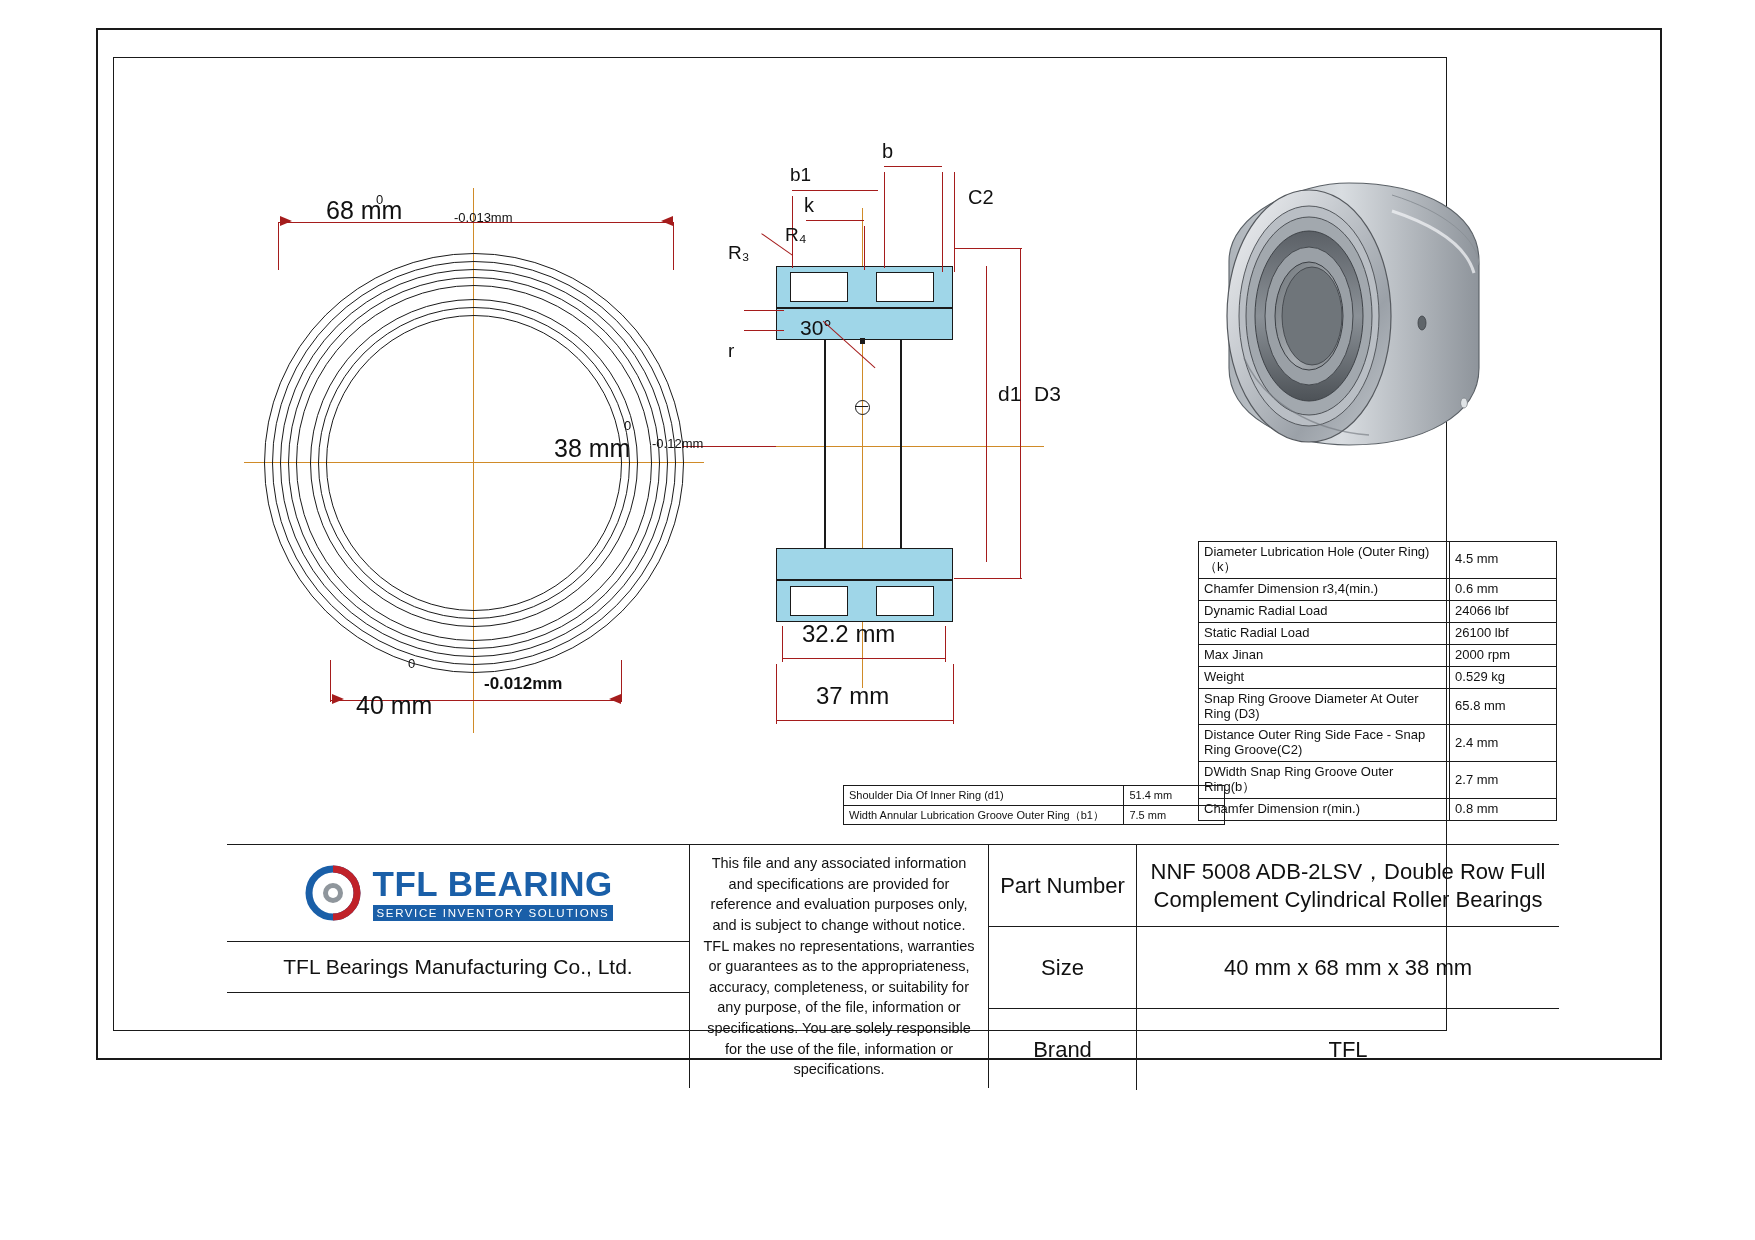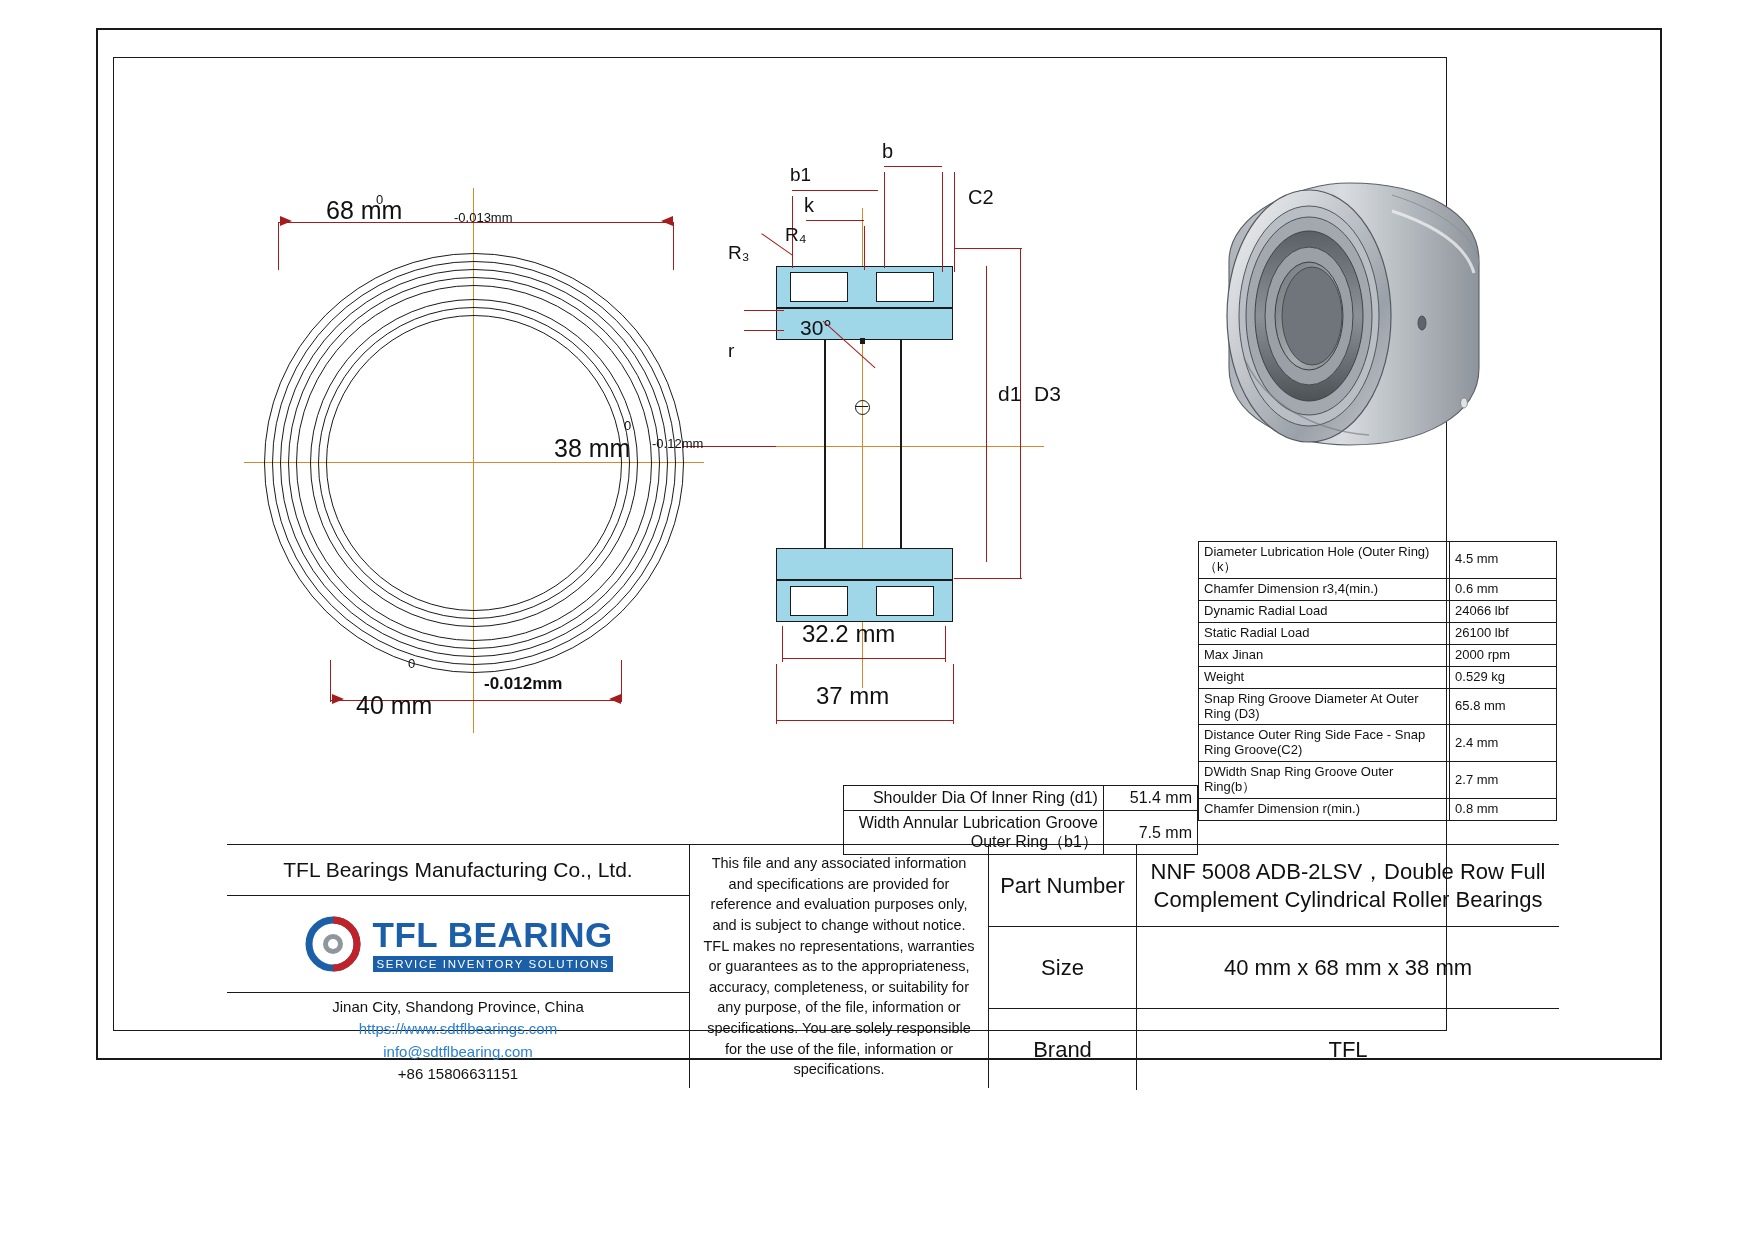--- a/index.html
+++ b/index.html
@@ -23,21 +23,21 @@
 
   
   #render{position:absolute;left:1020px;top:95px;width:400px;height:330px;}
 
   
   #spec{position:absolute;left:1084px;top:483px;width:359px;border-collapse:collapse;font-size:13px;}
   #spec td{border:1px solid #1a1a1a;padding:3px 5px;color:#111;line-height:1.15;}
   #spec td.k{width:252px;}
   #spec td.v{width:100px;}
 
-  #spec2{position:absolute;left:729px;top:727px;width:355px;border-collapse:collapse;font-size:16px;text-align:right;}
+  #spec2{position:absolute;left:729px;top:727px;width:382px;border-collapse:collapse;font-size:11px;}
   #spec2 td{border:1px solid #1a1a1a;padding:3px 5px;color:#111;line-height:1.15;}
   #spec2 td.k{width:265px;}
   #spec2 td.v{width:88px;}
 
   
   #title{position:absolute;left:113px;top:786px;width:1332px;height:243px;border-top:1px solid #1a1a1a;}
   #tl{position:absolute;left:0;top:0;width:463px;height:243px;border-right:1px solid #1a1a1a;box-sizing:border-box;}
   #tlogo{height:96px;border-bottom:1px solid #1a1a1a;display:flex;align-items:center;justify-content:center;}
   #tname{height:50px;border-bottom:1px solid #1a1a1a;display:flex;align-items:center;justify-content:center;font-size:21px;color:#111;}
   #taddr{height:95px;display:flex;flex-direction:column;align-items:center;justify-content:center;font-size:15px;color:#111;line-height:1.5;}
@@ -271,43 +271,37 @@
           </tr>
           <tr>
             <td class="k">Width Annular Lubrication Groove Outer Ring（b1）</td>
             <td class="v">7.5 mm</td>
           </tr>
         </tbody>
     </table>
 
     <div id="title">
       <div id="tl">
-        <div id="tname">TFL Bearings Manufacturing Co., Ltd.</div>
         <div id="tlogo">
           <div class="logo-wrap">
             <div class="logo-mark">
               <svg width="60" height="60" viewBox="0 0 60 60">
                 <circle cx="30" cy="30" r="24" fill="none" stroke="#1a5fa8" stroke-width="7"></circle>
                 <path d="M30 6 A24 24 0 0 1 30 54" fill="none" stroke="#c0222a" stroke-width="7"></path>
                 <circle cx="30" cy="30" r="10" fill="#8f969c"></circle>
                 <circle cx="30" cy="30" r="5" fill="#fff"></circle>
               </svg>
             </div>
             <div class="logo-txt">
               <div class="logo-main">TFL BEARING</div>
               <div class="logo-sub">SERVICE INVENTORY SOLUTIONS</div>
             </div>
           </div>
         </div>
-        <div id="taddr">
-          <div>Jinan City, Shandong Province, China</div>
-          <a href="#">https://www.sdtflbearings.com</a>
-          <a href="#">info@sdtflbearing.com</a>
-          <div>+86 15806631151</div>
-        </div>
+        <div id="tname">TFL Bearings Manufacturing Co., Ltd.</div>
       </div>
 
       <div id="tdisc">This file and any associated information and specifications are provided for reference and evaluation purposes only, and is subject to change without notice. TFL makes no representations, warranties or guarantees as to the appropriateness, accuracy, completeness, or suitability for any purpose, of the file, information or specifications.  You are solely responsible for the use of the file, information or specifications.</div>
 
       <div id="tright">
         <div class="trow">
           <div class="tk">Part Number</div>
           <div class="tv">NNF 5008 ADB-2LSV，Double Row Full Complement Cylindrical Roller Bearings</div>
         </div>
         <div class="trow">

